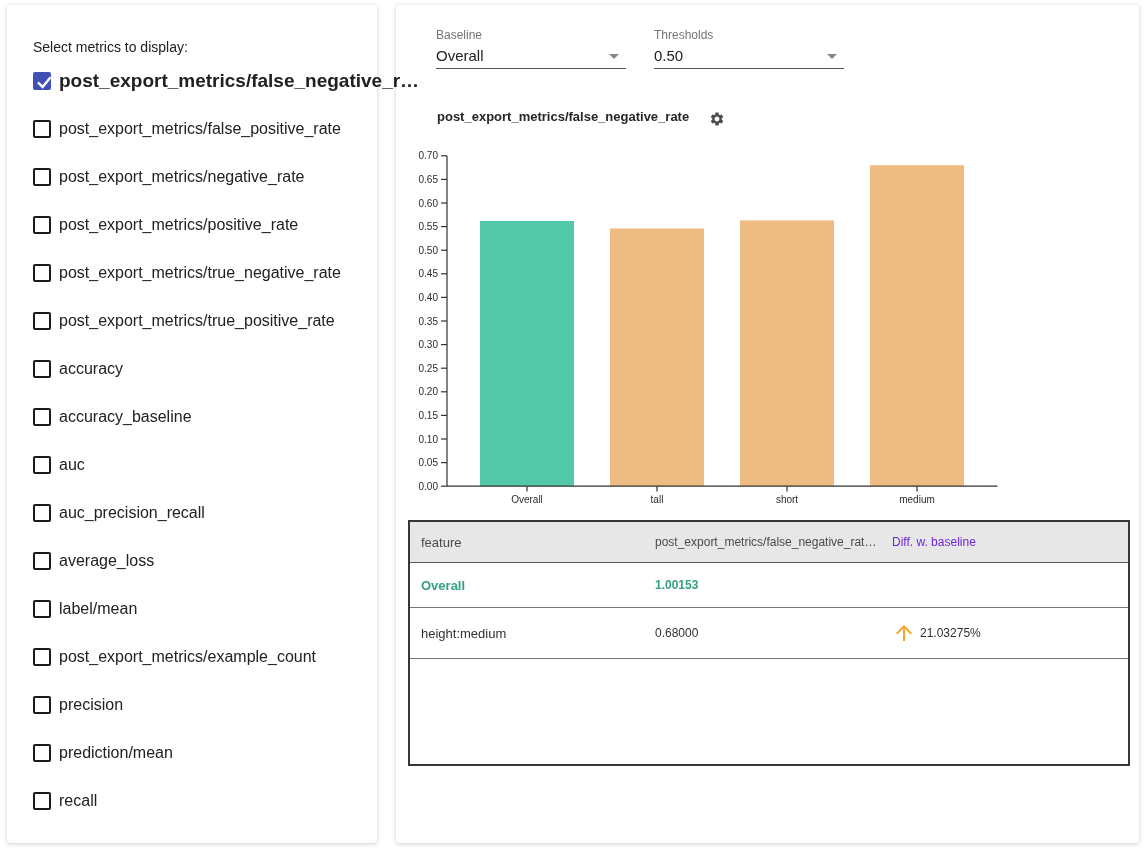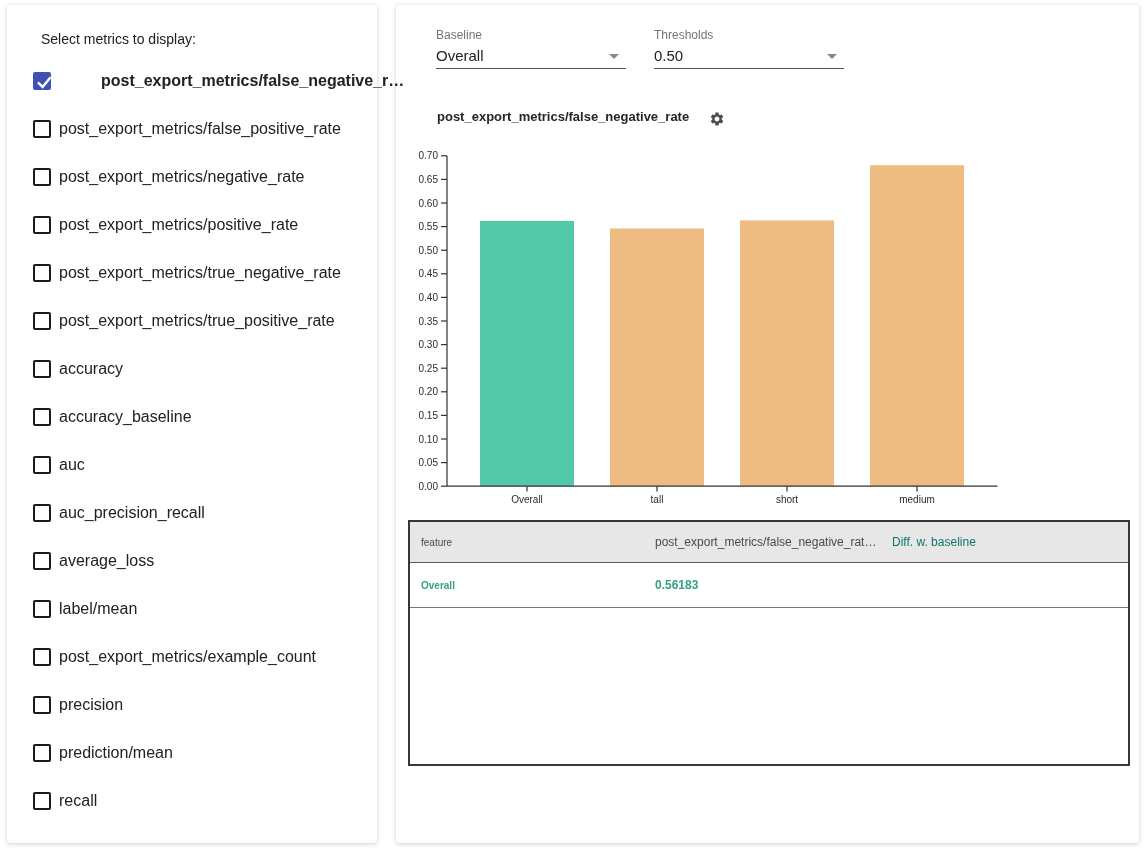--- a/index.html
+++ b/index.html
@@ -5,42 +5,42 @@
   * { margin:0; padding:0; box-sizing:border-box; }
   html,body { width:1147px; height:856px; background:#fff; font-family:"Liberation Sans",sans-serif; }
   body { position:relative; overflow:hidden; }
   .card { position:absolute; background:#fff; border-radius:3px;
           box-shadow:0 1px 5px rgba(0,0,0,0.18), 0 0 1px rgba(0,0,0,0.10); }
   #leftcard { left:7px; top:5px; width:370px; height:838px; }
   #rightcard { left:396px; top:5px; width:743px; height:838px; }
   .abs { position:absolute; }
 
   
-  #selttl { left:33px; top:31px; font-size:14px; color:#212121;margin-left:8px; }
+  #selttl { left:33px; top:39px; font-size:14px; color:#212121; }
   .row { position:absolute; left:33px; height:18px; }
   .cb { position:absolute; left:0; top:0; width:18px; height:18px; border:2px solid #1c1c1c; border-radius:2px; background:#fff; }
   .cb.on { border-color:#3f51b5; background:#3f51b5; }
   .cb svg { position:absolute; left:0; top:0; }
   .lbl { position:absolute; left:26px; top:50%; transform:translateY(-50%); font-size:16px; color:#212121; white-space:nowrap; max-width:285px; overflow:hidden; text-overflow:ellipsis; }
-  .lbl.b { font-weight:bold; font-size:16px; max-width:none;margin-left:42px; }
+  .lbl.b { font-weight:bold; font-size:19px; max-width:none; }
 
   
   .ddlab { font-size:12px; color:#757575; }
   .ddval { font-size:15px; color:#212121; }
   .ddline { height:1.4px; background:#555; }
   .ddarrow { width:0; height:0; border-left:5px solid transparent; border-right:5px solid transparent; border-top:5px solid #878787; }
 
   #charttitle { left:437px; top:109px; font-size:13px; font-weight:bold; color:#262626; }
 
   
   #tbl { left:408px; top:520px; width:722px; height:246px; border:2px solid #373737; background:#fff; }
   .trow { position:relative; width:100%; }
   #thead { height:41px; background:#e7e7e7; border-bottom:1px solid #5a5a5a; }
   .r { border-bottom:1px solid #757575; }
-  .c1 { position:absolute; left:11px; top:50%; transform:translateY(-50%); font-size:10px; color:#2f2f2f; }
+  .c1 { position:absolute; left:11px; top:50%; transform:translateY(-50%); font-size:13px; color:#2f2f2f; }
   .c2 { position:absolute; left:245px; top:50%; transform:translateY(-50%); font-size:12px; color:#2f2f2f; }
   .c3 { position:absolute; left:482px; top:50%; transform:translateY(-50%); font-size:12px; color:#2f2f2f; display:flex; align-items:center; }
   .teal { color:#35a084; font-weight:bold; }
   .c3 svg { margin-right:4px; }
 </style>
 </head>
 <body>
 <div class="card" id="leftcard"></div>
 <div class="card" id="rightcard"></div>
 
@@ -186,19 +186,26 @@
         <text x="387" y="357.5">short</text>
         <text x="517" y="357.5">medium</text>
       </g>
 </svg>
 </div>
 
 <div class="abs" id="tbl">
   <div class="trow" id="thead">
     <span class="c1" style="color:#4a4a4a;">feature</span>
     <span class="c2" style="color:#4a4a4a;">post_export_metrics/false_negative_rat…</span>
-    <span class="c3" style="color:#0f766e;text-align:right;">Diff. w. baseline</span>
+    <span class="c3" style="color:#6d28d9;text-align:right;">Diff. w. baseline</span>
   </div>
   <div class="trow r" style="height:45px;">
     <span class="c1 teal">Overall</span>
-    <span class="c2 teal">0.56183</span>
+    <span class="c2 teal">1.00153</span>
+  </div>
+  <div class="trow r" style="height:51px;">
+    <span class="c1">height:medium</span>
+    <span class="c2">0.68000</span>
+    <span class="c3"><svg width="24" height="24" viewBox="0 0 24 24" fill="#f9a32a">
+          <path d="M4 12l1.41 1.41L11 7.83V20h2V7.83l5.58 5.59L20 12l-8-8-8 8z"></path>
+        </svg>21.03275%</span>
   </div>
 </div>
 
 </body></html>

